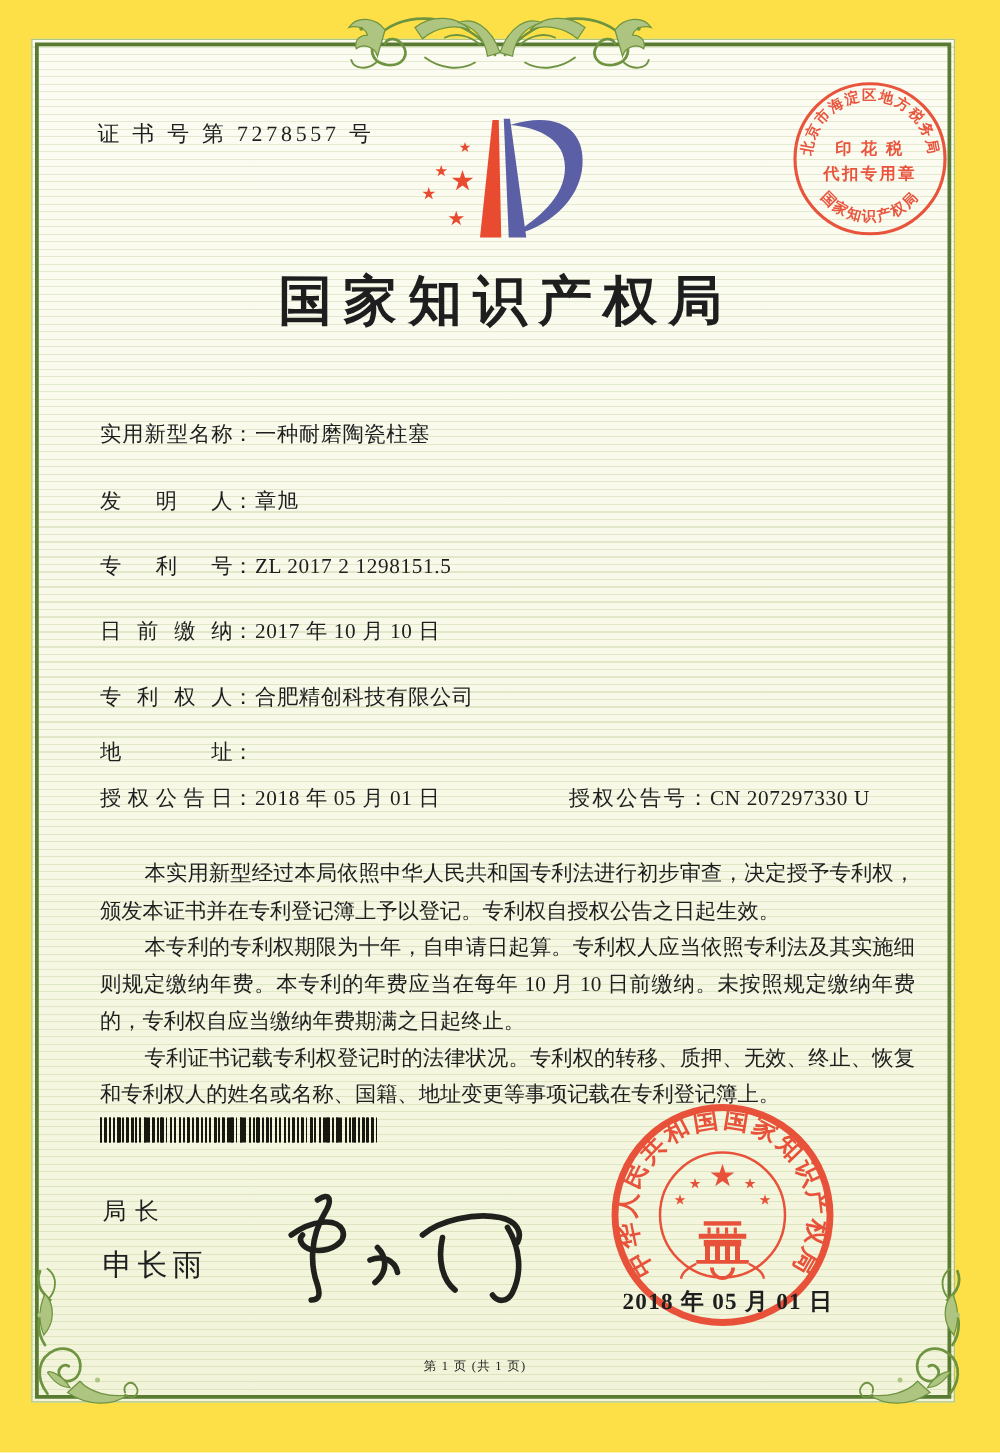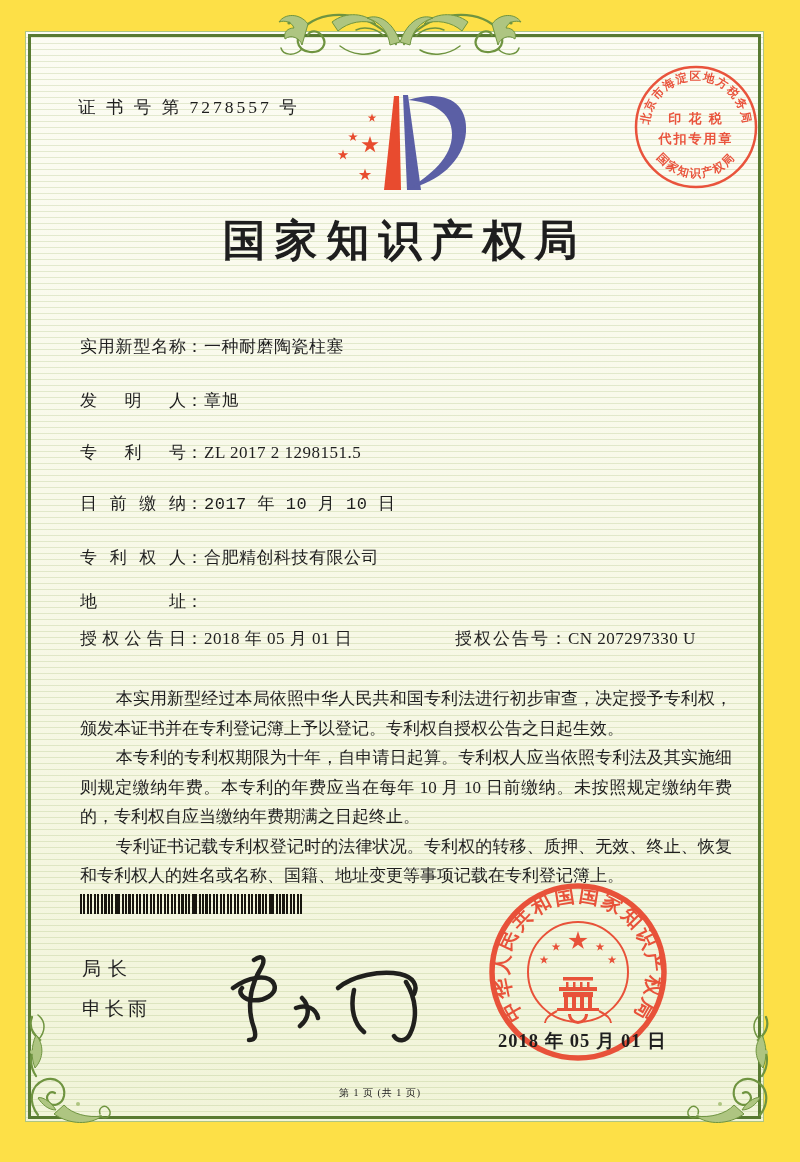--- a/index.html
+++ b/index.html
@@ -49,40 +49,40 @@
     position:absolute;left:0;top:212px;width:100%;margin:0;text-align:center;
     font-size:43px;font-weight:700;letter-spacing:9px;text-indent:9px;
   }
 
   .fields{position:absolute;left:80px;top:336px;width:650px;font-size:17px;}
   .frow{display:flex;line-height:23px;position:relative;}
   .flabel{display:inline-block;width:106px;text-align:justify;text-align-last:justify;flex:0 0 106px;}
   .fcolon{flex:0 0 18px;}
   .fvalue{letter-spacing:.5px;}
   .addr-val{max-width:440px;}
-  .mb30{margin-bottom:30px;font-family:Liberation Mono, monospace;}.mb29{margin-bottom:29px;}.mb21{margin-bottom:21px;}.mb14{margin-bottom:14px;}
+  .mb30{margin-bottom:30px;}.mb29{margin-bottom:29px;}.mb21{margin-bottom:21px;}.mb14{margin-bottom:14px;}
   .grant-right{position:absolute;left:375px;top:0;display:flex;}
   .glabel{letter-spacing:2px;text-align:center;}
 
   .body-text{
     position:absolute;left:80px;top:684px;width:652px;
     font-size:17px;line-height:29.5px;text-align:justify;
   }
   .body-text p{margin:0;text-indent:2.1em;}
 
   .barcode{
     position:absolute;left:80px;top:894px;width:224px;height:20px;
     background:
       repeating-linear-gradient(90deg,#17160f 0 1.5px,rgba(0,0,0,0) 1.5px 3.5px),
       repeating-linear-gradient(90deg,#17160f 0 2px,rgba(0,0,0,0) 2px 7px),
       repeating-linear-gradient(90deg,rgba(0,0,0,0) 0 4px,#17160f 4px 5.5px,rgba(0,0,0,0) 5.5px 11px);
   }
 
   .officer-title{position:absolute;left:82px;top:956px;font-size:19px;letter-spacing:7px;font-family:"Liberation Sans","DejaVu Sans",sans-serif;}
-  .officer-name{position:absolute;left:82px;top:996px;font-size:19px;letter-spacing:4px;font-family:"Liberation Sans","DejaVu Sans",sans-serif;}
+  .officer-name{position:absolute;left:82px;top:996px;font-size:24px;letter-spacing:4px;font-family:"Liberation Sans","DejaVu Sans",sans-serif;}
   .signature{left:212px;top:928px;width:210px;height:115px;}
   .sig-stroke{fill:none;stroke:#20201d;stroke-width:4.5;stroke-linecap:round;stroke-linejoin:round;}
 
   .big-seal{left:483px;top:877px;width:192px;height:192px;opacity:.93;}
   .seal-ring{fill:none;stroke:var(--seal_red,#e8462e);stroke-width:5.5;}
   .seal-arc{font-size:20px;font-weight:700;letter-spacing:2.5px;fill:var(--seal_red,#e8462e);}
   .emblem{fill:var(--seal_red,#e8462e);}
   .emblem-ring{fill:none;stroke:var(--seal_red,#e8462e);stroke-width:2;}
   .seal-date{position:absolute;left:498px;top:1028px;font-size:18.5px;letter-spacing:1px;z-index:6;font-weight:600;}
 

